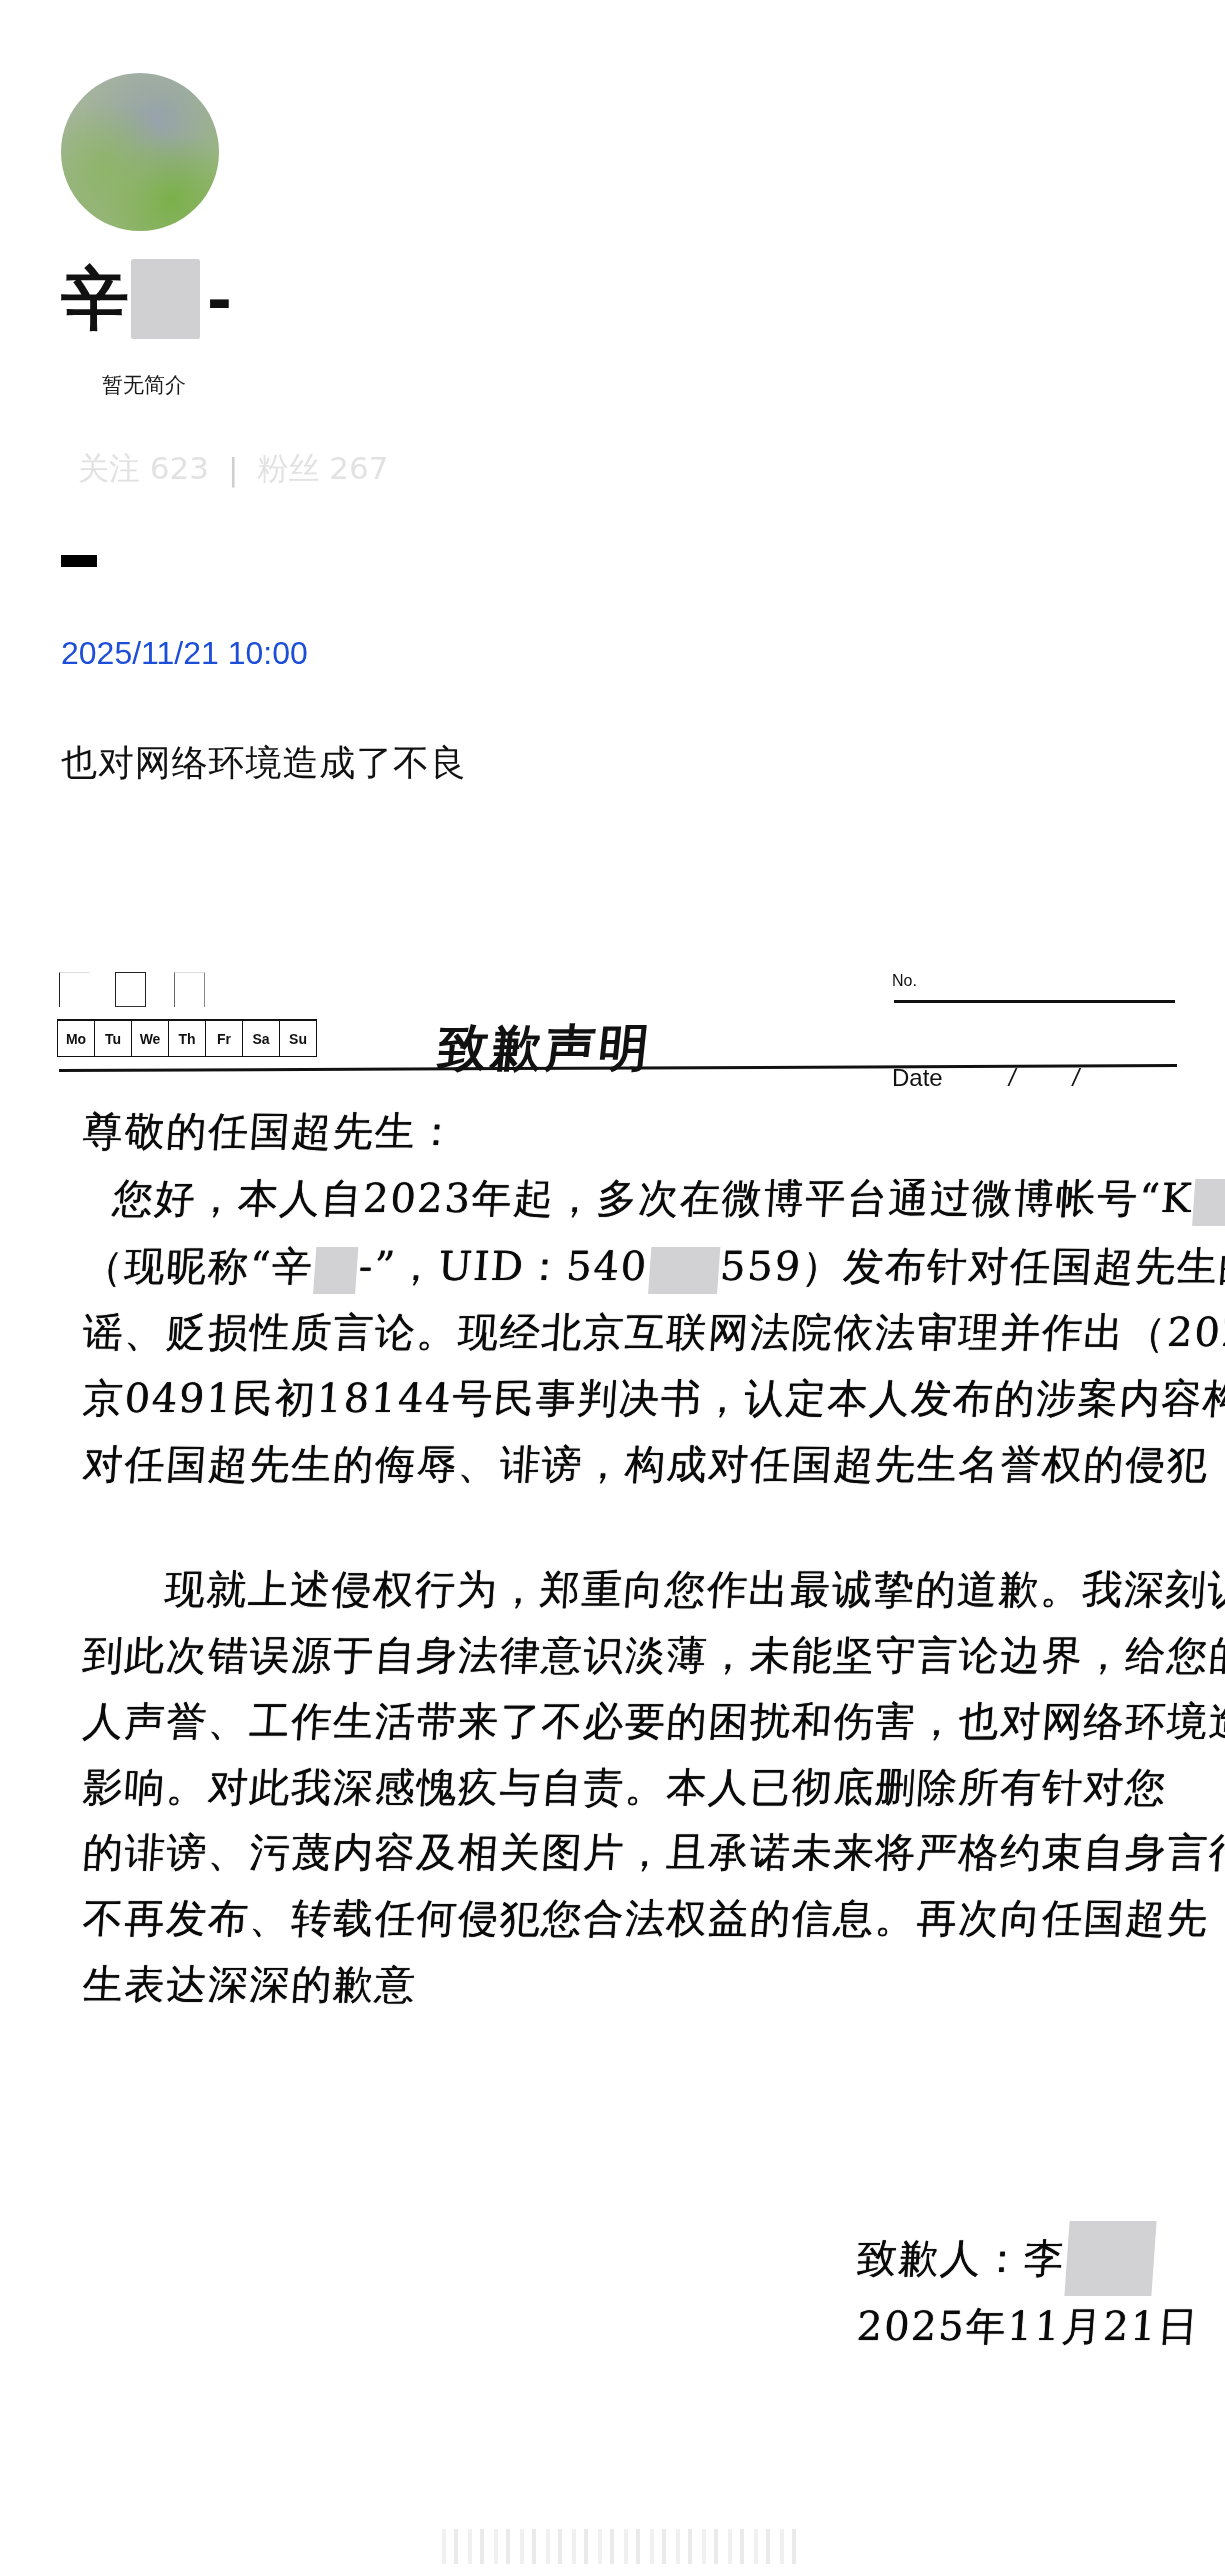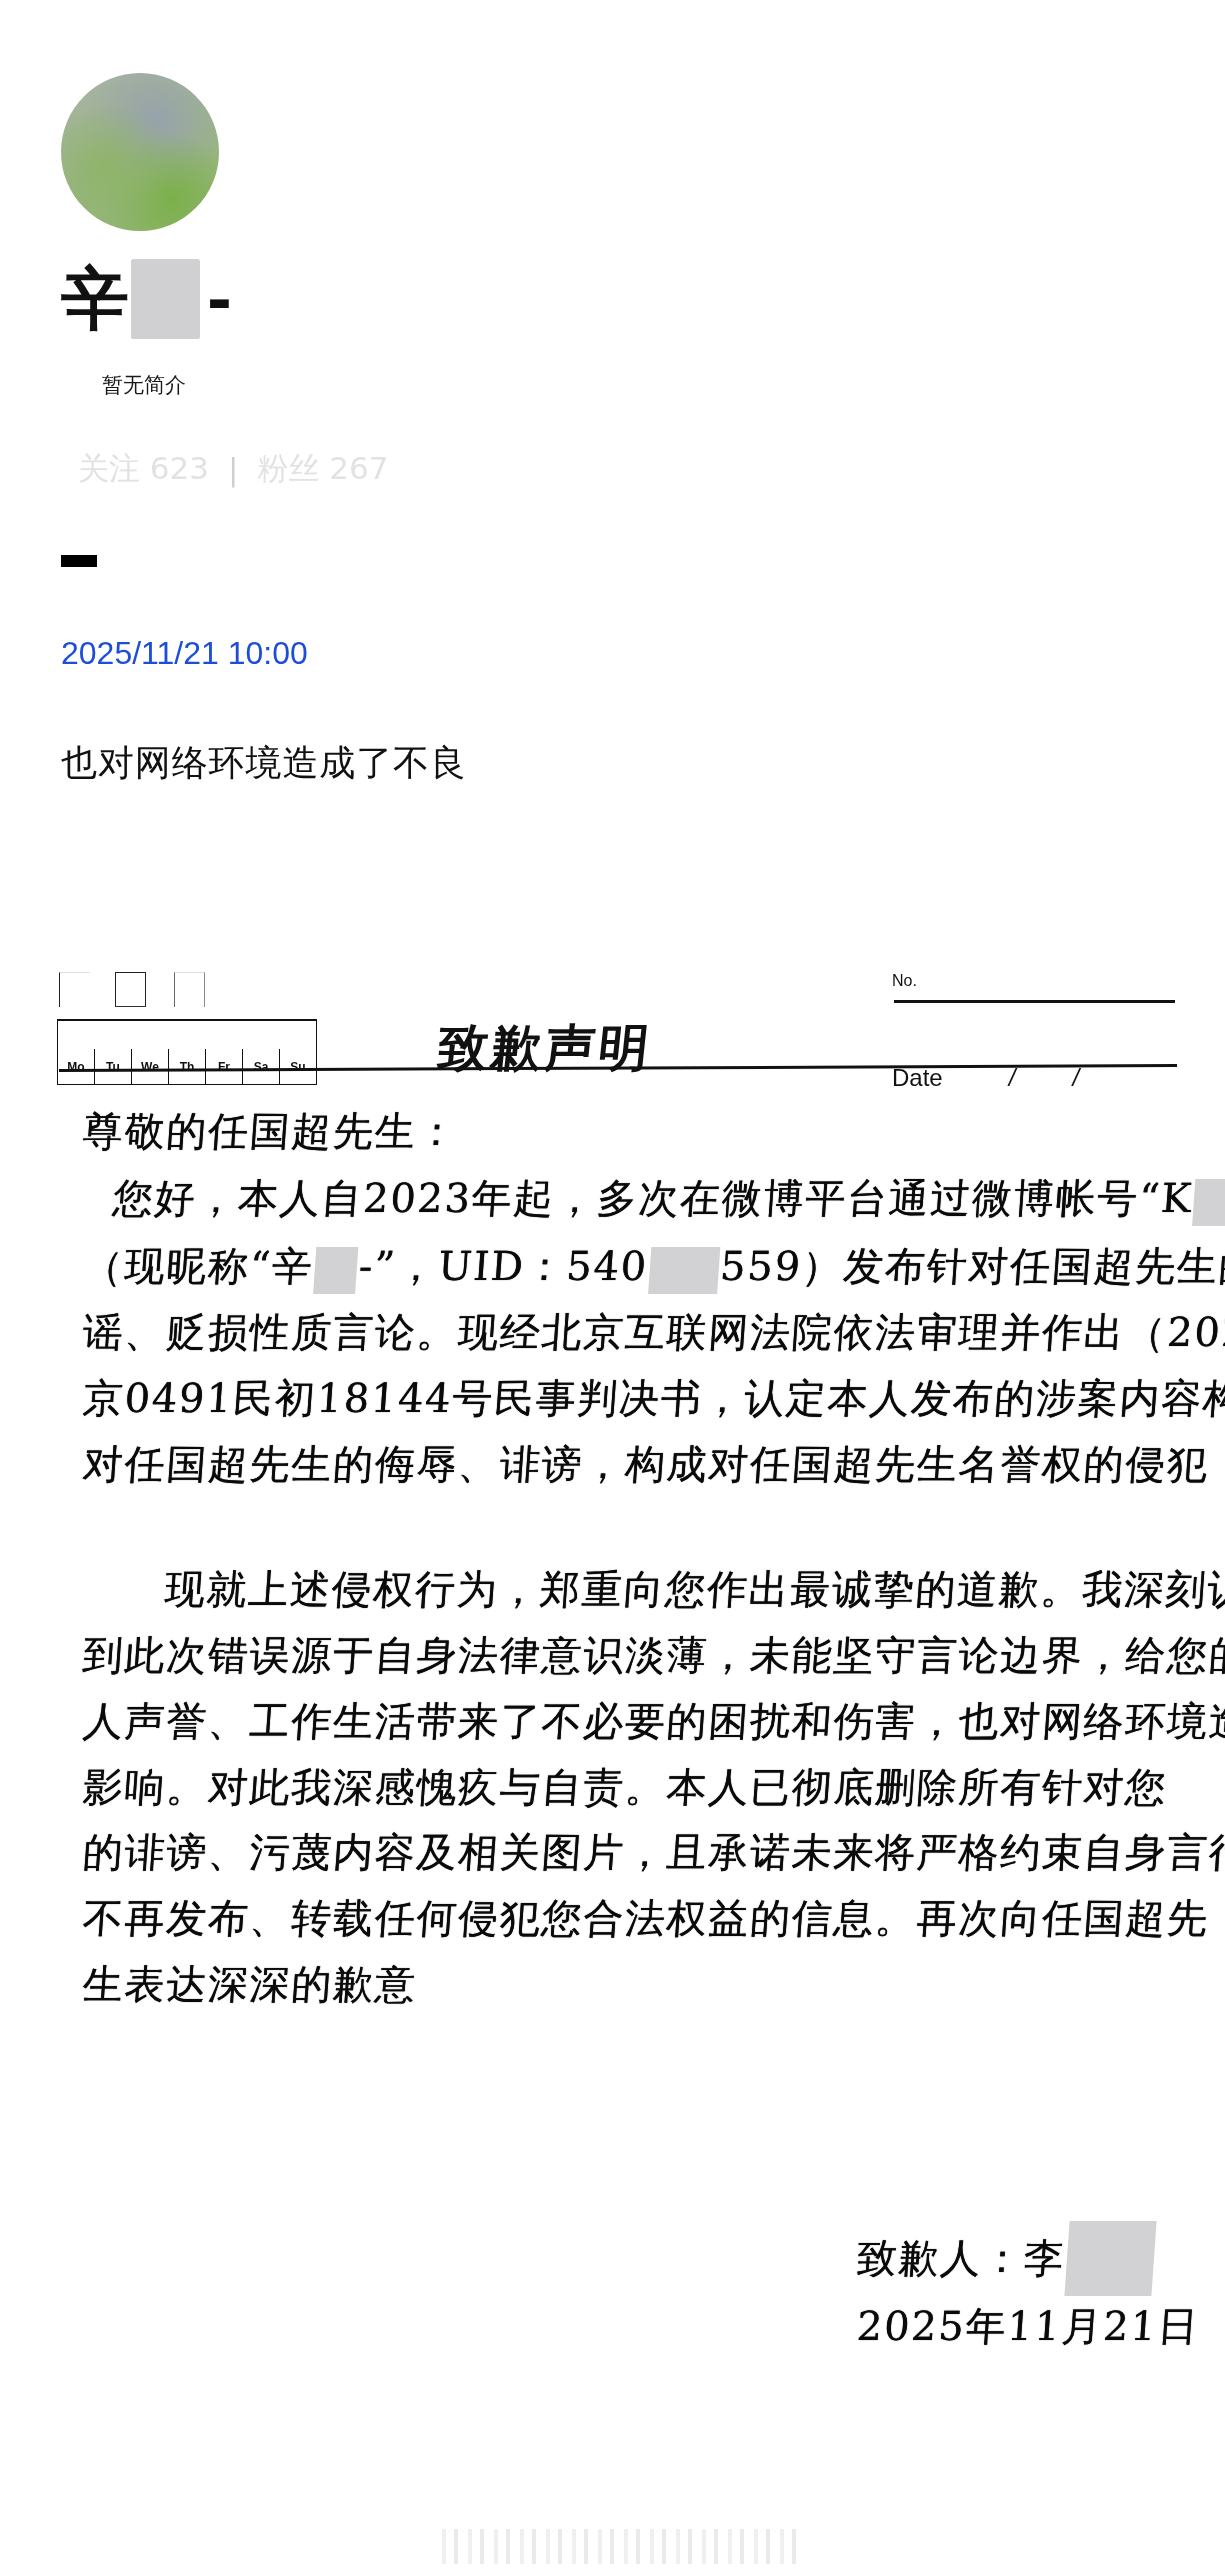--- a/index.html
+++ b/index.html
@@ -27,21 +27,21 @@
     .post-date { left: 61px; top: 635px; font-size: 32px; color: #1d4ed8; font-family: "Liberation Sans", sans-serif; }
     .post-title { left: 61px; top: 739px; font-size: 36px; color: #111; letter-spacing: 0.9px; }
 
     
     .cb { top: 972px; width: 31px; height: 35px; border: 1.7px solid #222; border-bottom: none; box-sizing: border-box; }
     .cb.full { border-bottom: 1.7px solid #333; }
     .cb.faint-left { border-top-color: #ddd; border-right-color: #fff; }
     .cb.faint-right { border-top-color: #ddd; border-left-color: #666; border-right-color: #888; }
     .week-table { left: 57px; top: 1019px; display: flex; border: 1.7px solid #111; border-top-width: 2.6px; }
     .week-cell { width: 36px; height: 35px; border-right: 1.7px solid #111; display: flex; align-items: center; justify-content: center;
-      font-size: 12px; font-weight: bold; font-family: "Liberation Sans Narrow", "Liberation Sans", sans-serif; margin-top: 28px; }
+      font-size: 14px; font-weight: bold; font-family: "Liberation Sans Narrow", "Liberation Sans", sans-serif; }
     .week-cell:last-child { border-right: none; }
     .letter-title { left: 438px; top: 1015px; font-size: 50px; font-family: "DejaVu Serif", serif; font-weight: bold; letter-spacing: 3.5px; transform: skewX(-6deg); }
     .no-label { left: 892px; top: 972px; font-size: 16px; font-family: "Liberation Sans", sans-serif; }
     .no-line { left: 894px; top: 1000px; width: 281px; height: 2.6px; background: #111; }
     .date-label { left: 892px; top: 1019px; font-size: 24px; font-family: "Liberation Sans", sans-serif; display: flex; margin-top: 45px; }
     .date-label .slash { margin-left: 57px; font-style: italic; }
     .rule { left: 59px; top: 1069px; width: 1118px; height: 2.6px; background: #111; transform: rotate(-0.25deg); transform-origin: left center; }
 
     
     .hand { font-family: "DejaVu Serif", serif; font-size: 40px; color: #0a0a0a; white-space: nowrap; letter-spacing: 1.7px;

